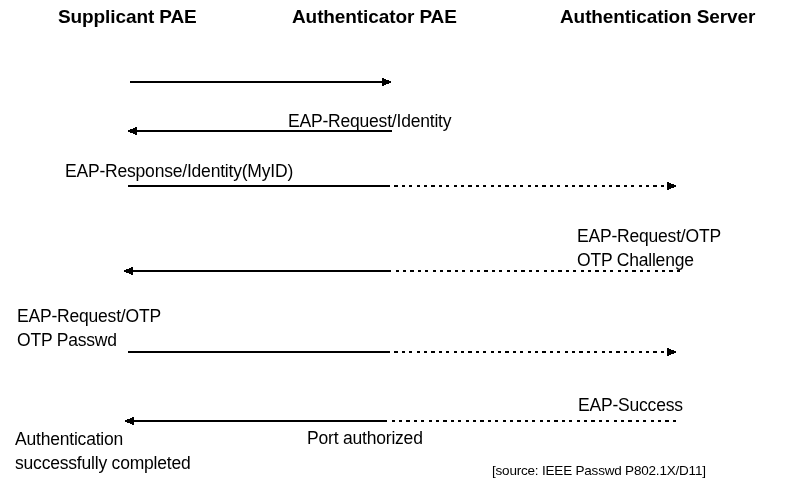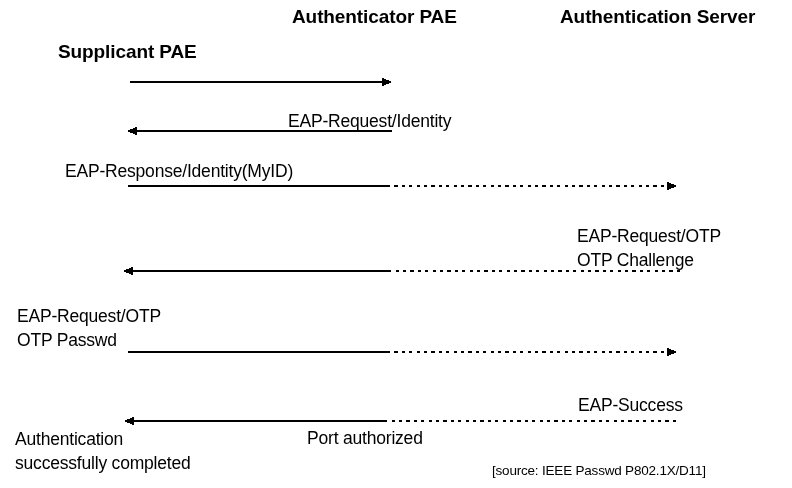--- a/index.html
+++ b/index.html
@@ -53,21 +53,21 @@
   .arrow-layer line,
   .arrow-layer polygon {
     shape-rendering: crispEdges;
   }
 </style>
 </head>
 <body>
 
 <div id="diagram">
 
-  <div class="col-header" style="left:58px; top:6px;margin-top:35px;">Supplicant PAE</div>
+  <div class="col-header" style="left:58px; top:6px;">Supplicant PAE</div>
 
   <div class="col-header" style="left:292px; top:6px;">Authenticator PAE</div>
 
   <div class="col-header" style="left:560px; top:6px;">Authentication Server</div>
 
 
   <div class="msg-label" style="left:288px; top:111px;">EAP-Request/Identity</div>
 
   <div class="msg-label" style="left:17px; top:161px;margin-left:48px;">EAP-Response/Identity(MyID)</div>
 

